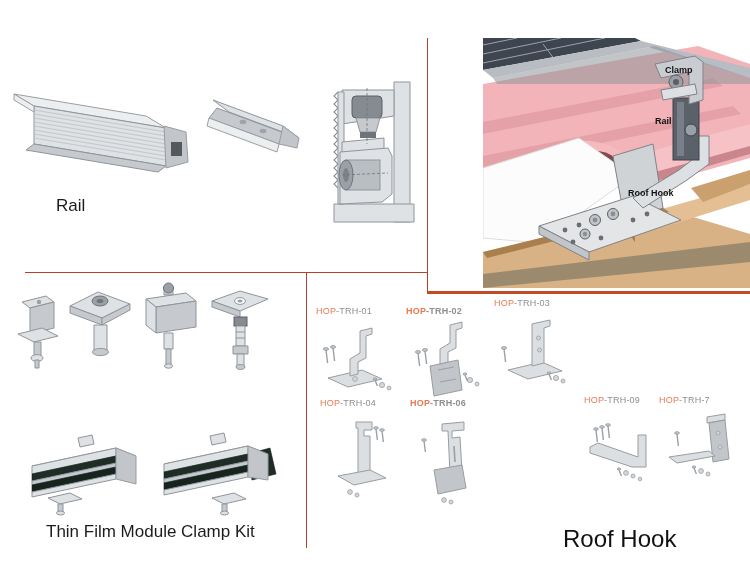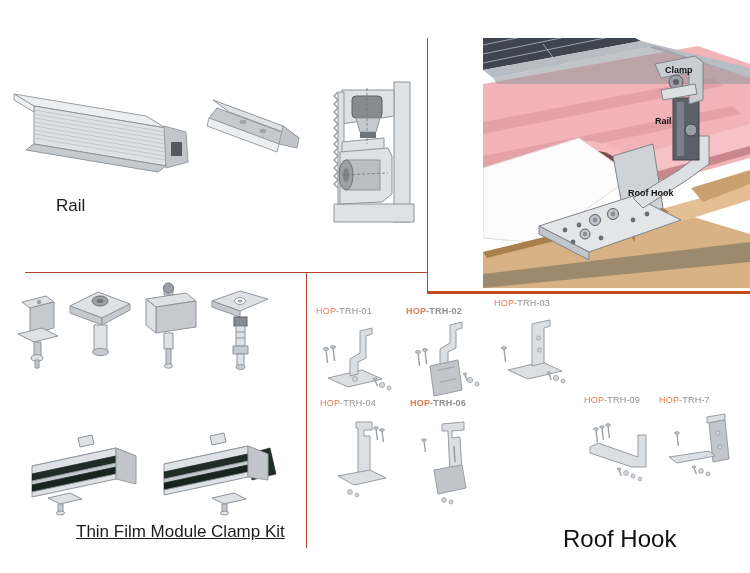--- a/index.html
+++ b/index.html
@@ -243,21 +243,21 @@
       <polygon class="al2" points="6,51 90,33 90,37 6,55"></polygon>
       <polygon class="grn2" points="6,55 90,37 90,44 6,62"></polygon>
       <polygon class="al" points="6,62 90,44 90,49 6,67"></polygon>
       <polygon class="grn" points="90,26 112,20 118,46 94,52"></polygon>
       <polygon class="stD" points="90,18 110,26 110,52 90,49"></polygon>
       <polygon class="al" points="54,70 76,65 88,71 66,76"></polygon>
       <rect x="64" y="76" width="5" height="8" class="al2"></rect>
       <ellipse cx="66.5" cy="85" rx="4" ry="2" class="al"></ellipse>
     </svg>
   </div>
-  <div class="kit-label" style="left:76px;top:522px;width:196px;text-decoration:underline;">Thin Film Module Clamp Kit</div>
+  <div class="kit-label" style="left:46px;top:522px;width:196px;">Thin Film Module Clamp Kit</div>
 
   <div class="hook-cell" style="left:312px;top:306px;">
     <div class="hook-label"><span class="hop">HOP</span><span class="code">-TRH-01</span></div>
     <svg width="88" height="86" viewBox="0 0 88 86">
       <ellipse class="scrH" cx="14" cy="31" rx="2.6" ry="1.4"></ellipse>
         <path class="scr" d="M14,32 l1.6,13"></path>
       <ellipse class="scrH" cx="21" cy="29" rx="2.6" ry="1.4"></ellipse>
         <path class="scr" d="M21,30 l1.6,13"></path>
       <polygon class="st" points="16,60 50,52 70,61 36,69"></polygon>
       <polygon class="st" points="38,58 46,56 46,44 54,40 54,18 60,16 60,10 48,13 48,35 38,41"></polygon>

